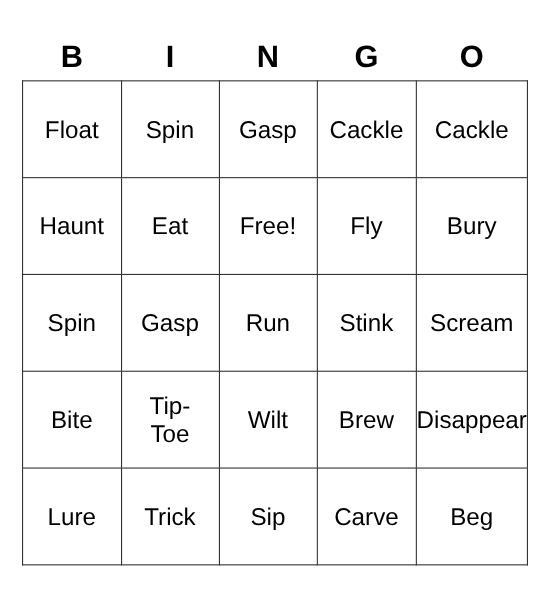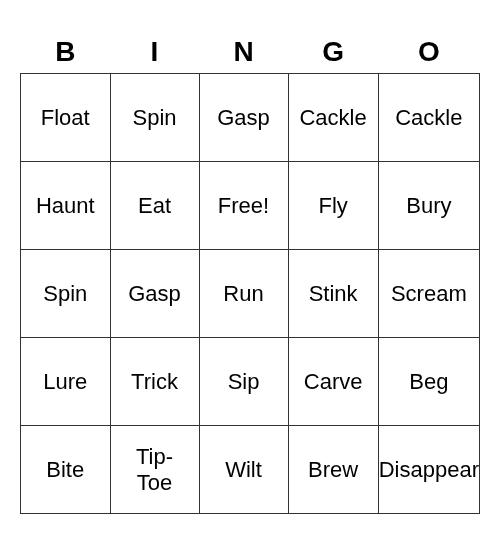--- a/index.html
+++ b/index.html
@@ -87,27 +87,27 @@
         <td class="cell-large">Bury</td>
       </tr>
       <tr>
         <td class="cell-large">Spin</td>
         <td class="cell-large">Gasp</td>
         <td class="cell-large">Run</td>
         <td class="cell-large">Stink</td>
         <td class="cell-small">Scream</td>
       </tr>
       <tr>
+        <td class="cell-large">Bite</td>
+        <td class="cell-large">Tip-<br>Toe</td>
+        <td class="cell-large">Wilt</td>
+        <td class="cell-large">Brew</td>
+        <td class="cell-small">Disappear</td>
+      </tr>
+      <tr>
         <td class="cell-large">Lure</td>
         <td class="cell-large">Trick</td>
         <td class="cell-large">Sip</td>
         <td class="cell-medium">Carve</td>
         <td class="cell-large">Beg</td>
       </tr>
-      <tr>
-        <td class="cell-large">Bite</td>
-        <td class="cell-large">Tip-<br>Toe</td>
-        <td class="cell-large">Wilt</td>
-        <td class="cell-large">Brew</td>
-        <td class="cell-small">Disappear</td>
-      </tr>
     </tbody>
 </table>
 
 </body></html>

